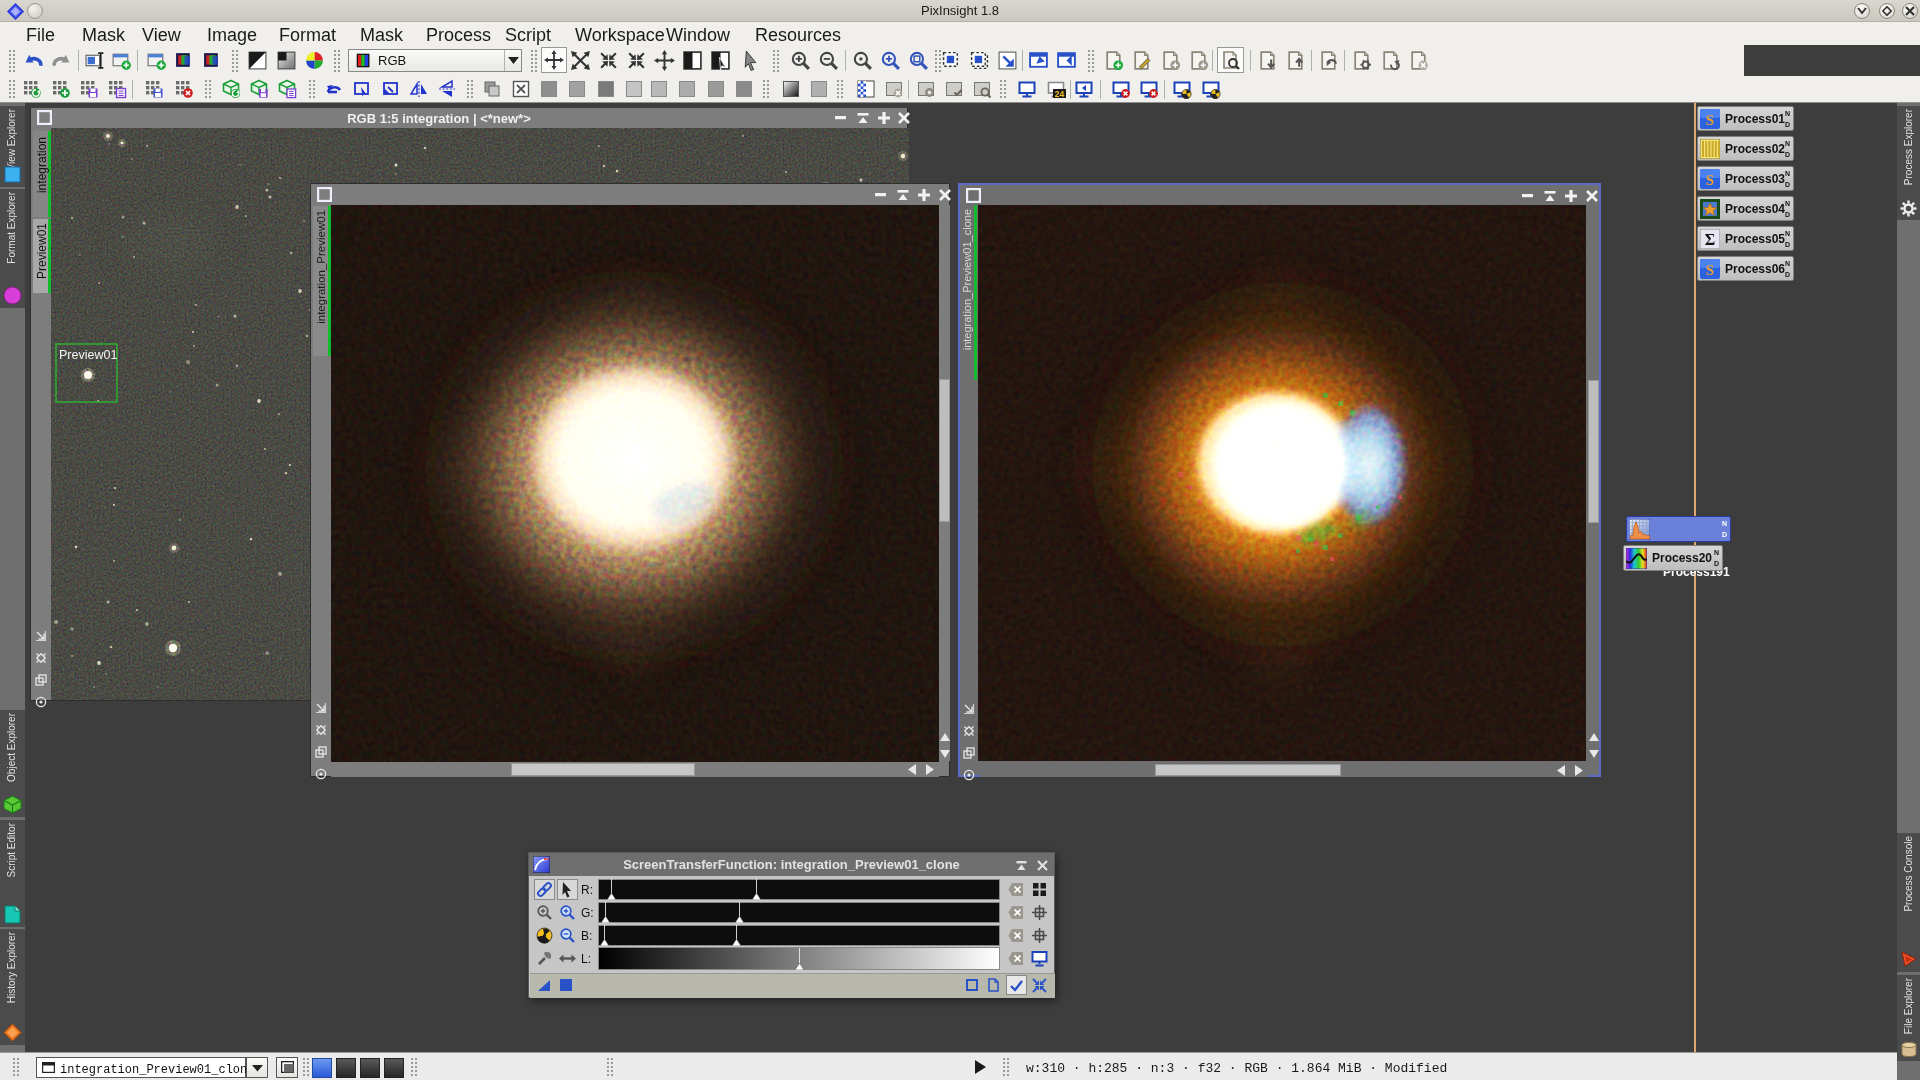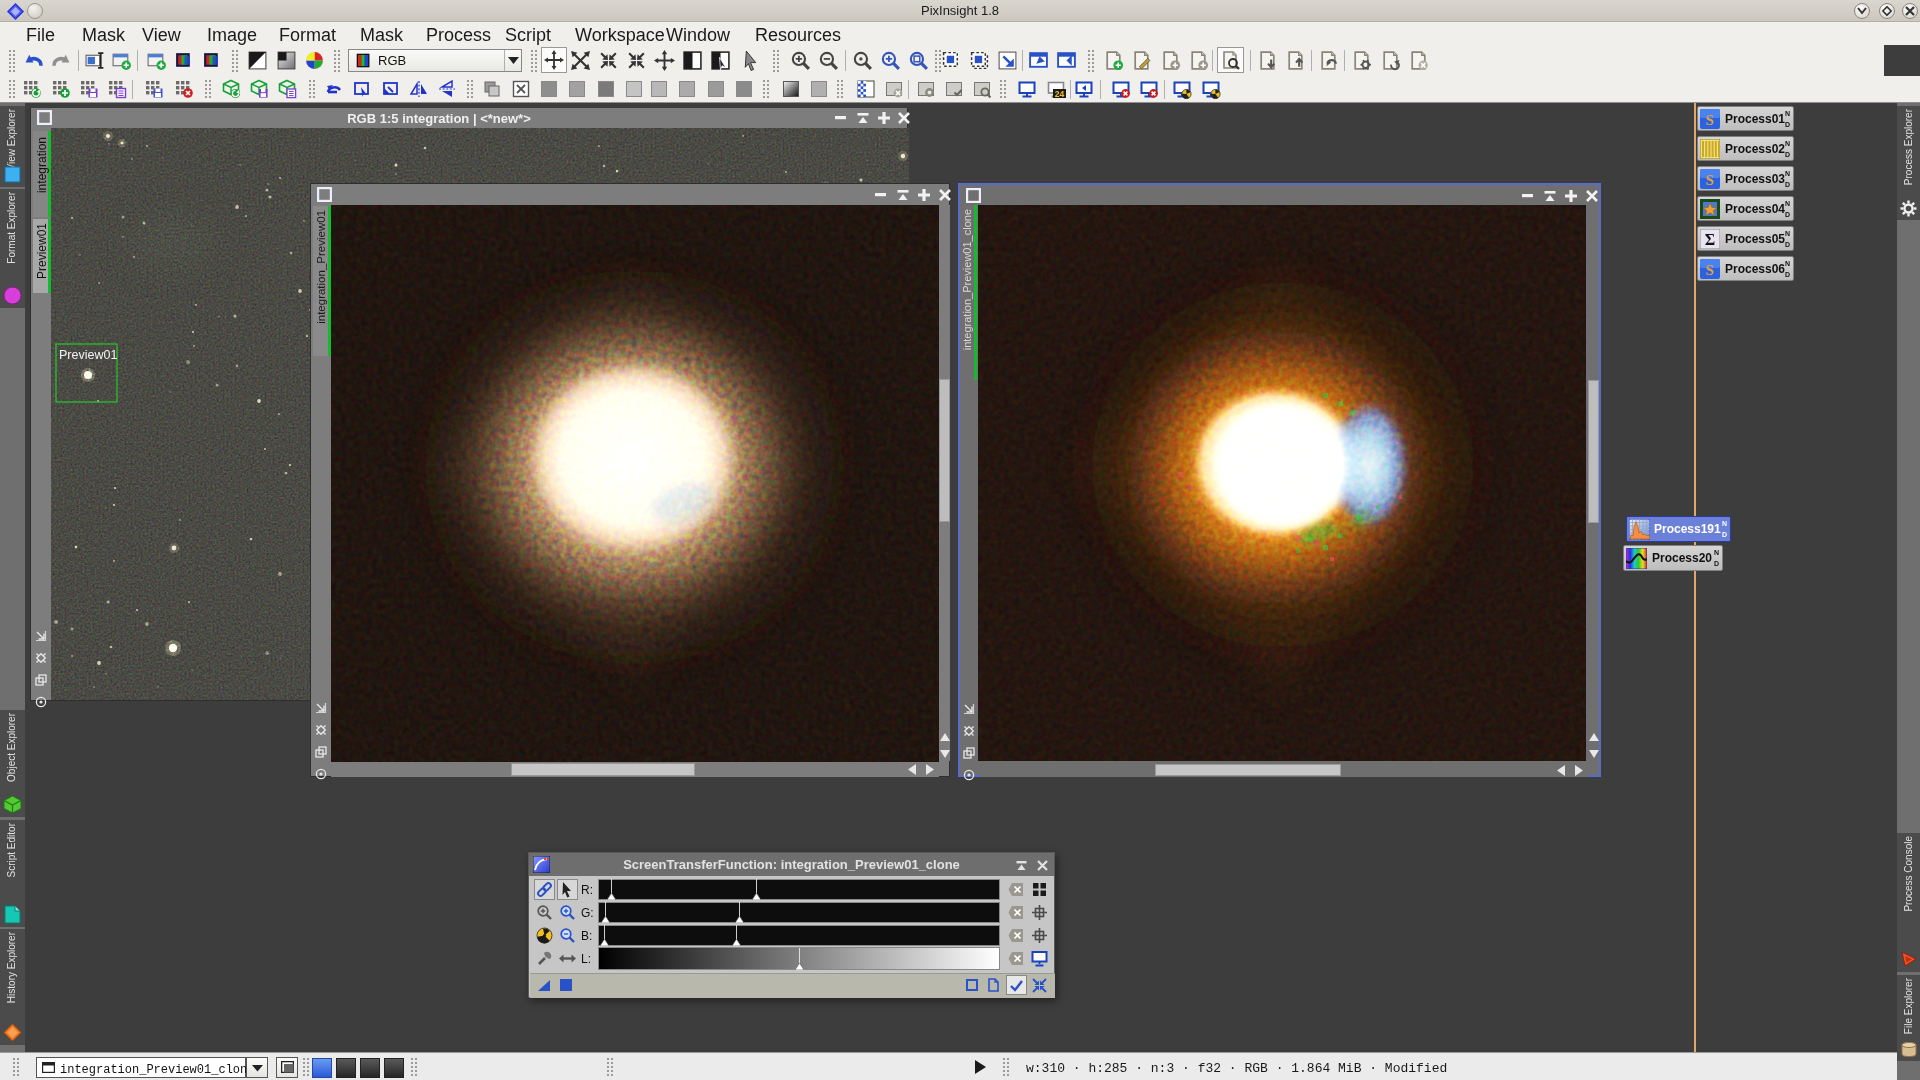--- a/index.html
+++ b/index.html
@@ -1,20 +1,20 @@
 <!DOCTYPE html>
 <html><head><meta charset="utf-8">
 <style>
 *{margin:0;padding:0;box-sizing:border-box;}
 html,body{width:1920px;height:1080px;overflow:hidden;background:#3d3d3d;font-family:"Liberation Sans",sans-serif;}
 .abs{position:absolute;}
 #titlebar{left:0;top:0;width:1920px;height:22px;background:linear-gradient(#d9d6cf,#ccc8c0);border-bottom:1px solid #b4b0a8;}
 #menubar{left:0;top:22px;width:1920px;height:23px;background:#f0efec;}
 .mi{position:absolute;top:3px;font-size:18px;color:#1a1a1a;}
-#tb1{left:0;top:45px;width:1884px;height:31px;background:#f0efec;}
+#tb1{left:0;top:45px;width:1744px;height:31px;background:#f0efec;}
 #tb2{left:0;top:76px;width:1920px;height:27px;background:#f0efec;border-bottom:1px solid #8f8f8f;}
 .grip{position:absolute;width:7px;background-image:radial-gradient(#9a9a9a 34%,rgba(0,0,0,0) 40%);background-size:4px 4px;background-position:0 0;}
 .vsep{position:absolute;width:1px;background:#b0b0b0;}
 .ic{position:absolute;}
 #statusbar{left:0;top:1052px;width:1897px;height:28px;background:#ebebeb;border-top:1px solid #999;}
 .mono{font-family:"Liberation Mono",monospace;}
 .sidetab{position:absolute;background:#4b4b4b;color:#e2e2e2;font-size:10px;overflow:hidden;}
 .sidetab span{position:absolute;writing-mode:vertical-rl;transform:rotate(180deg);left:6px;top:3px;letter-spacing:0px;}
 .wtitle{position:absolute;width:100%;text-align:center;color:#f0f0f0;font-weight:bold;font-size:13px;padding-right:60px;}
 .pbtn{position:absolute;width:97px;height:25px;background:linear-gradient(#d6d6d6,#bdbdbd);border:1px solid #808080;border-radius:2px;font-size:12px;color:#111;}
@@ -1229,21 +1229,21 @@
         <line x1="0" y1="7.0" x2="21" y2="7.0"></line>
         <line x1="10.5" y1="0" x2="10.5" y2="21"></line>
         <line x1="0" y1="10.5" x2="21" y2="10.5"></line>
         <line x1="14.0" y1="0" x2="14.0" y2="21"></line>
         <line x1="0" y1="14.0" x2="21" y2="14.0"></line>
         <line x1="17.5" y1="0" x2="17.5" y2="21"></line>
         <line x1="0" y1="17.5" x2="21" y2="17.5"></line>
       </g>
       <path d="M1 20 L2 16 L4 17 L5 8 L7 3 L9 8 L10 14 L12 12 L14 16 L16 15 L18 17 L20 16 L21 20 Z" fill="#f09048" stroke="#c05818" stroke-width="0.7"></path>
     </svg>
-<span class="lbl" style="left:27px;">Process191</span>
+<span class="lbl" style="left:36px;margin-top:43px;">Process191</span>
     <span class="nd" style="color:#fff;">N<br>D</span>
   </div>
 <div class="pbtn" style="left:1623px;top:545px;width:100px;height:26px;">
 <svg class="ic" style="left:2px;top:2px" width="21" height="21">
       <defs>
         <linearGradient id="rb" x1="0" y1="0" x2="1" y2="0">
           <stop offset="0" stop-color="#e020e0"></stop>
           <stop offset="0.2" stop-color="#2030e0"></stop>
           <stop offset="0.4" stop-color="#20c8c8"></stop>
           <stop offset="0.6" stop-color="#30c830"></stop>

